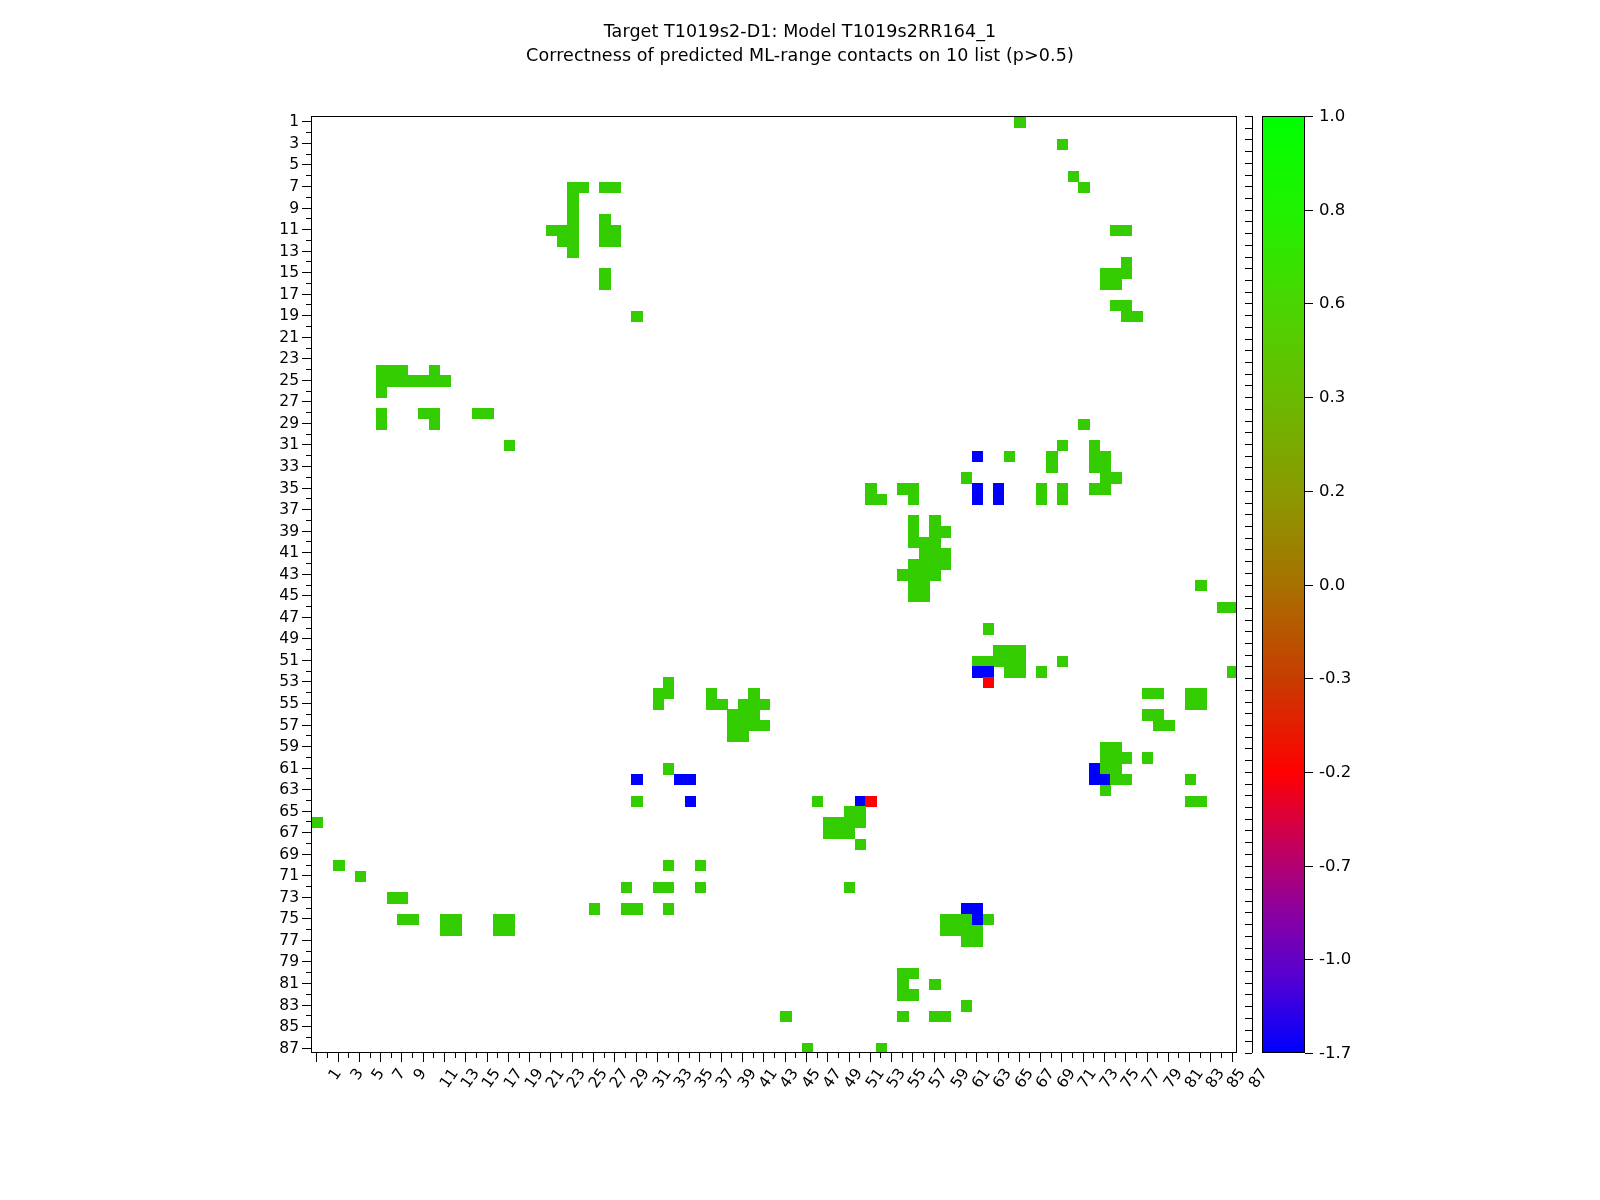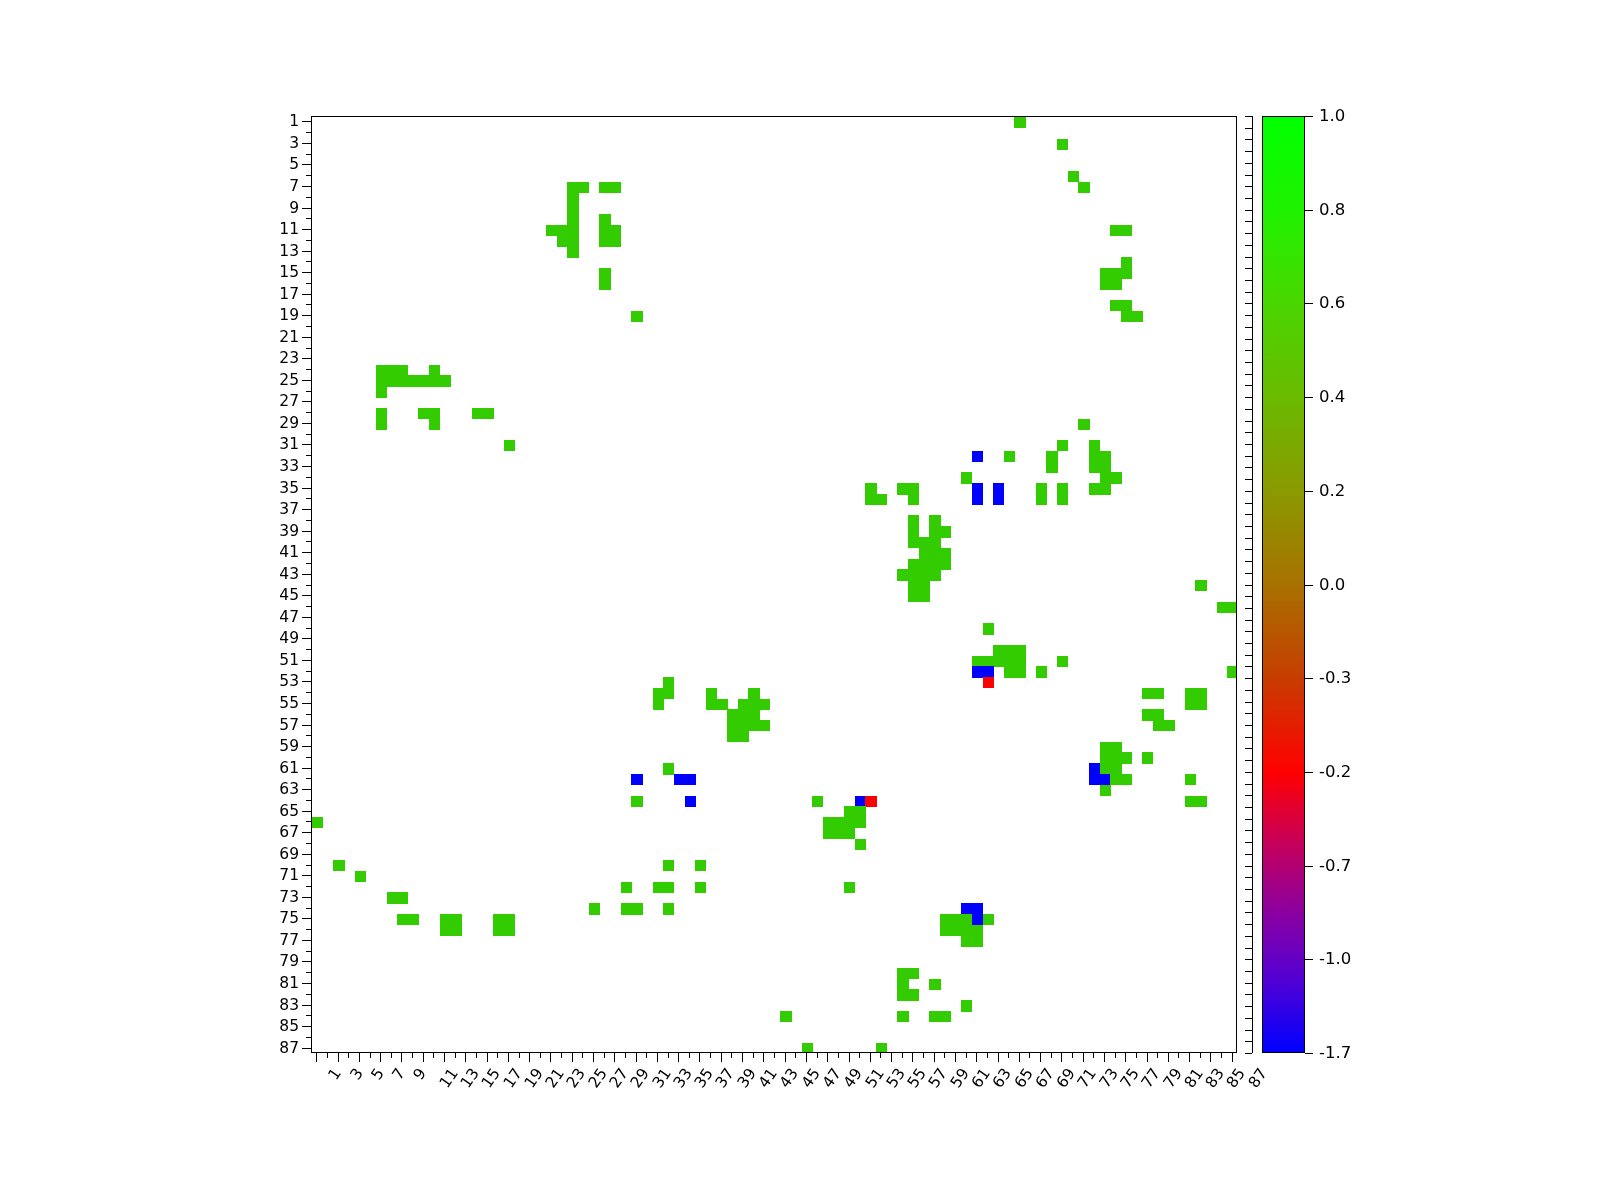--- a/index.html
+++ b/index.html
@@ -122,20 +122,22 @@
     height: 937px;
     border-left: 1.2px solid #000;
   }
 </style>
 </head>
 <body>
 
 <div id="figure">
 
   <div class="title-block">
+    <span class="title-line">Target T1019s2-D1: Model T1019s2RR164_1</span>
+    <span class="title-line">Correctness of predicted ML-range contacts on 10 list (p&gt;0.5)</span>
   </div>
 
 
   <div id="plot-area">
       <div class="cell" style="left: 702.483px; top: 0px; width: 11.2437px; height: 11.3701px; background: rgb(51, 204, 0);"></div>
       <div class="cell" style="left: 745.057px; top: 21.5402px; width: 11.2437px; height: 11.3701px; background: rgb(51, 204, 0);"></div>
       <div class="cell" style="left: 755.701px; top: 53.8506px; width: 11.2437px; height: 11.3701px; background: rgb(51, 204, 0);"></div>
       <div class="cell" style="left: 766.345px; top: 64.6207px; width: 11.2437px; height: 11.3701px; background: rgb(51, 204, 0);"></div>
       <div class="cell" style="left: 255.448px; top: 64.6207px; width: 11.2437px; height: 11.3701px; background: rgb(51, 204, 0);"></div>
       <div class="cell" style="left: 266.092px; top: 64.6207px; width: 11.2437px; height: 11.3701px; background: rgb(51, 204, 0);"></div>
@@ -653,21 +655,21 @@
   <div id="cb-left-spine"></div>
   <div id="colorbar"></div>
   <div id="cb-ticks">
       <div style="position: absolute; left: 1305px; top: 116px; width: 8px; height: 0px; border-top: 1.2px solid rgb(0, 0, 0);"></div>
       <div class="cb-label" style="left: 1319px; top: 108px;">1.0</div>
       <div style="position: absolute; left: 1305px; top: 209.7px; width: 8px; height: 0px; border-top: 1.2px solid rgb(0, 0, 0);"></div>
       <div class="cb-label" style="left: 1319px; top: 201.7px;">0.8</div>
       <div style="position: absolute; left: 1305px; top: 303.4px; width: 8px; height: 0px; border-top: 1.2px solid rgb(0, 0, 0);"></div>
       <div class="cb-label" style="left: 1319px; top: 295.4px;">0.6</div>
       <div style="position: absolute; left: 1305px; top: 397.1px; width: 8px; height: 0px; border-top: 1.2px solid rgb(0, 0, 0);"></div>
-      <div class="cb-label" style="left: 1319px; top: 389.1px;">0.4</div>
+      <div class="cb-label" style="left: 1319px; top: 389.1px;">0.3</div>
       <div style="position: absolute; left: 1305px; top: 490.8px; width: 8px; height: 0px; border-top: 1.2px solid rgb(0, 0, 0);"></div>
       <div class="cb-label" style="left: 1319px; top: 482.8px;">0.2</div>
       <div style="position: absolute; left: 1305px; top: 584.5px; width: 8px; height: 0px; border-top: 1.2px solid rgb(0, 0, 0);"></div>
       <div class="cb-label" style="left: 1319px; top: 576.5px;">0.0</div>
       <div style="position: absolute; left: 1305px; top: 678.2px; width: 8px; height: 0px; border-top: 1.2px solid rgb(0, 0, 0);"></div>
       <div class="cb-label" style="left: 1319px; top: 670.2px;">-0.3</div>
       <div style="position: absolute; left: 1305px; top: 771.9px; width: 8px; height: 0px; border-top: 1.2px solid rgb(0, 0, 0);"></div>
       <div class="cb-label" style="left: 1319px; top: 763.9px;">-0.2</div>
       <div style="position: absolute; left: 1305px; top: 865.6px; width: 8px; height: 0px; border-top: 1.2px solid rgb(0, 0, 0);"></div>
       <div class="cb-label" style="left: 1319px; top: 857.6px;">-0.7</div>

